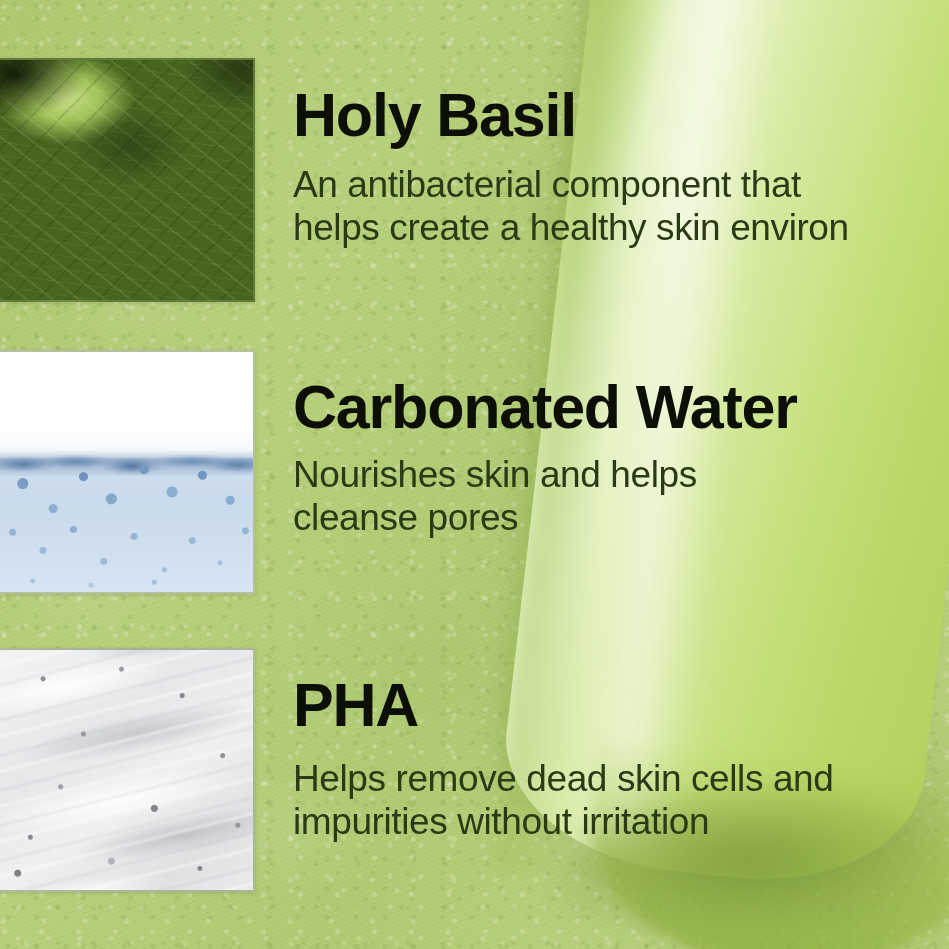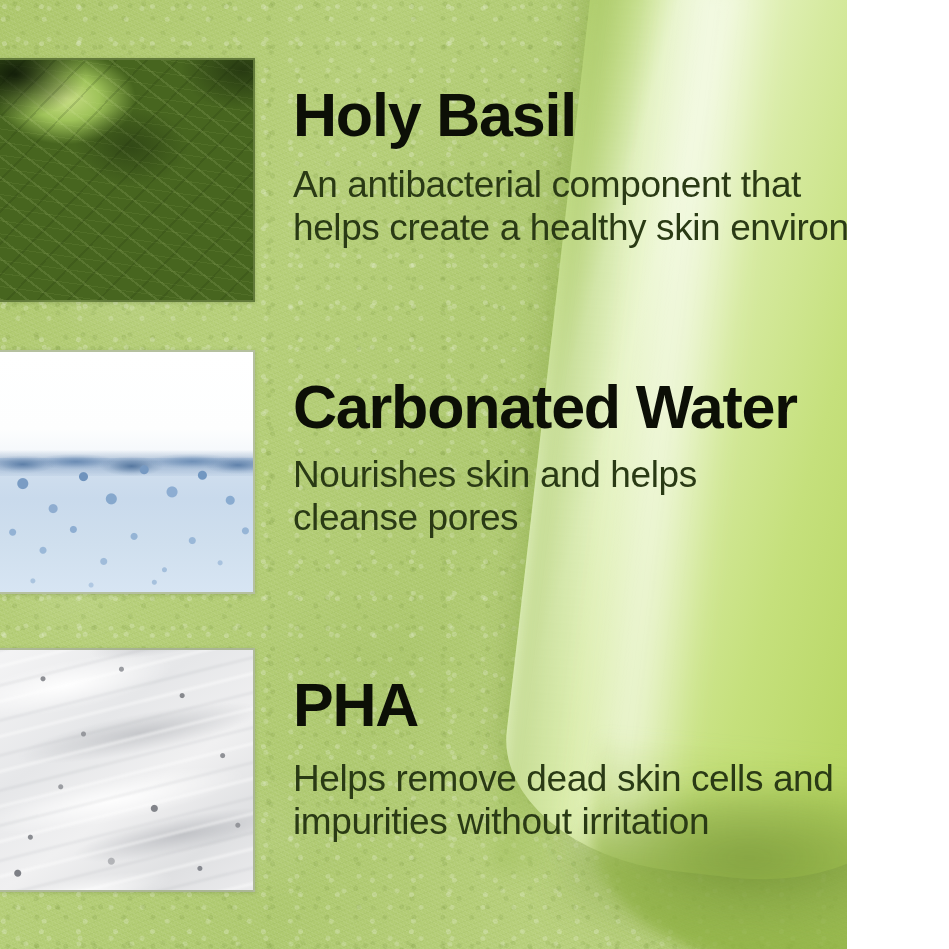--- a/index.html
+++ b/index.html
@@ -6,21 +6,21 @@
     margin: 0;
     padding: 0;
     background: #ffffff;
   }
   body {
     font-family: "Liberation Sans", sans-serif;
   }
 
   #poster {
     position: relative;
-    width: 847px;
+    width: 949px;
     height: 949px;
     overflow: hidden;
     background: #b3cc74;
   }
 
   
   .bg-base {
     position: absolute;
     inset: 0;
     background:

